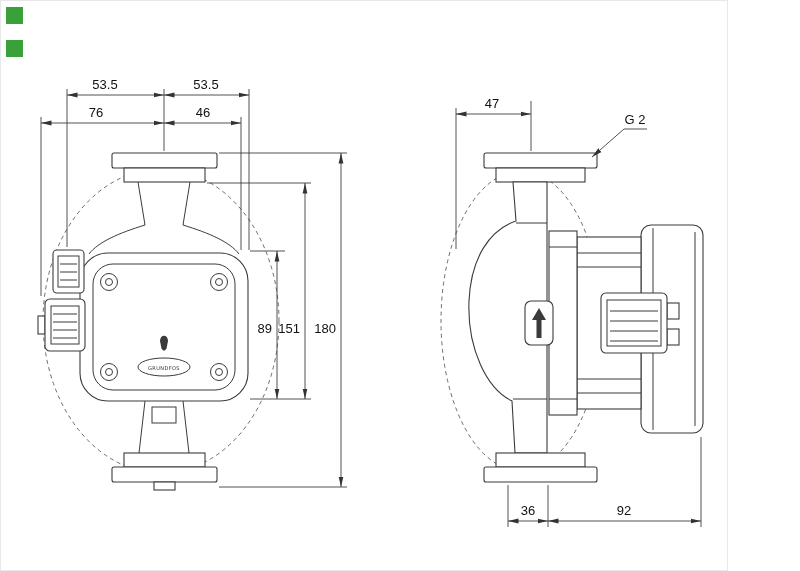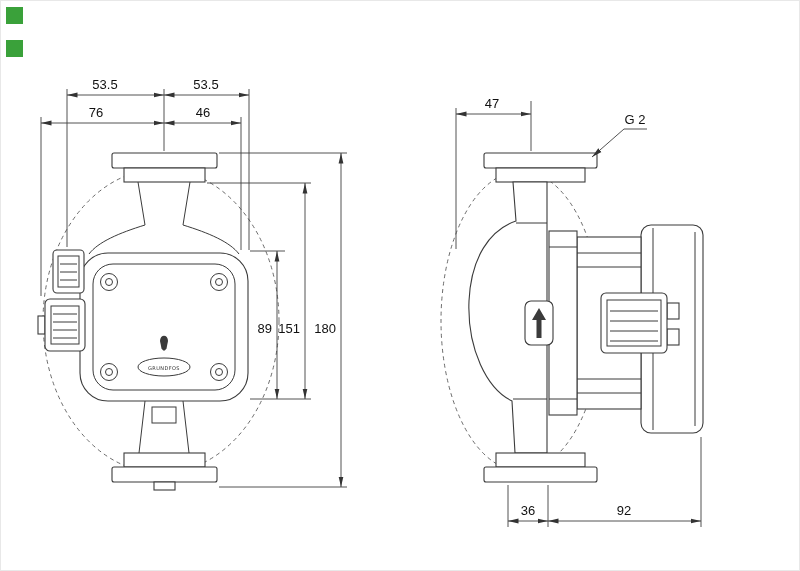--- a/index.html
+++ b/index.html
@@ -1,17 +1,17 @@
 <!DOCTYPE html>
 <html><head>
 <meta charset="utf-8">
 <style>
   html,body { margin:0; padding:0; background:#fff; }
   .page {
-    position:relative; width:800px; height:571px; background:#ffffff;
+    position:relative; width:728px; height:571px; background:#ffffff;
     box-sizing:border-box; border:1px solid #e8e8e8; overflow:hidden;
     font-family:"Liberation Sans", sans-serif;
   }
   .green-sq { position:absolute; width:17px; height:17px; background:#3aa13a; }
   .sq1 { left:5px; top:6px; }
   .sq2 { left:5px; top:39px; }
   svg.drawing { position:absolute; left:0; top:0; }
 
   .part { fill:#ffffff; stroke:#3b3b3b; stroke-width:1.1; }
   .ln   { fill:none; stroke:#3b3b3b; stroke-width:1; }

